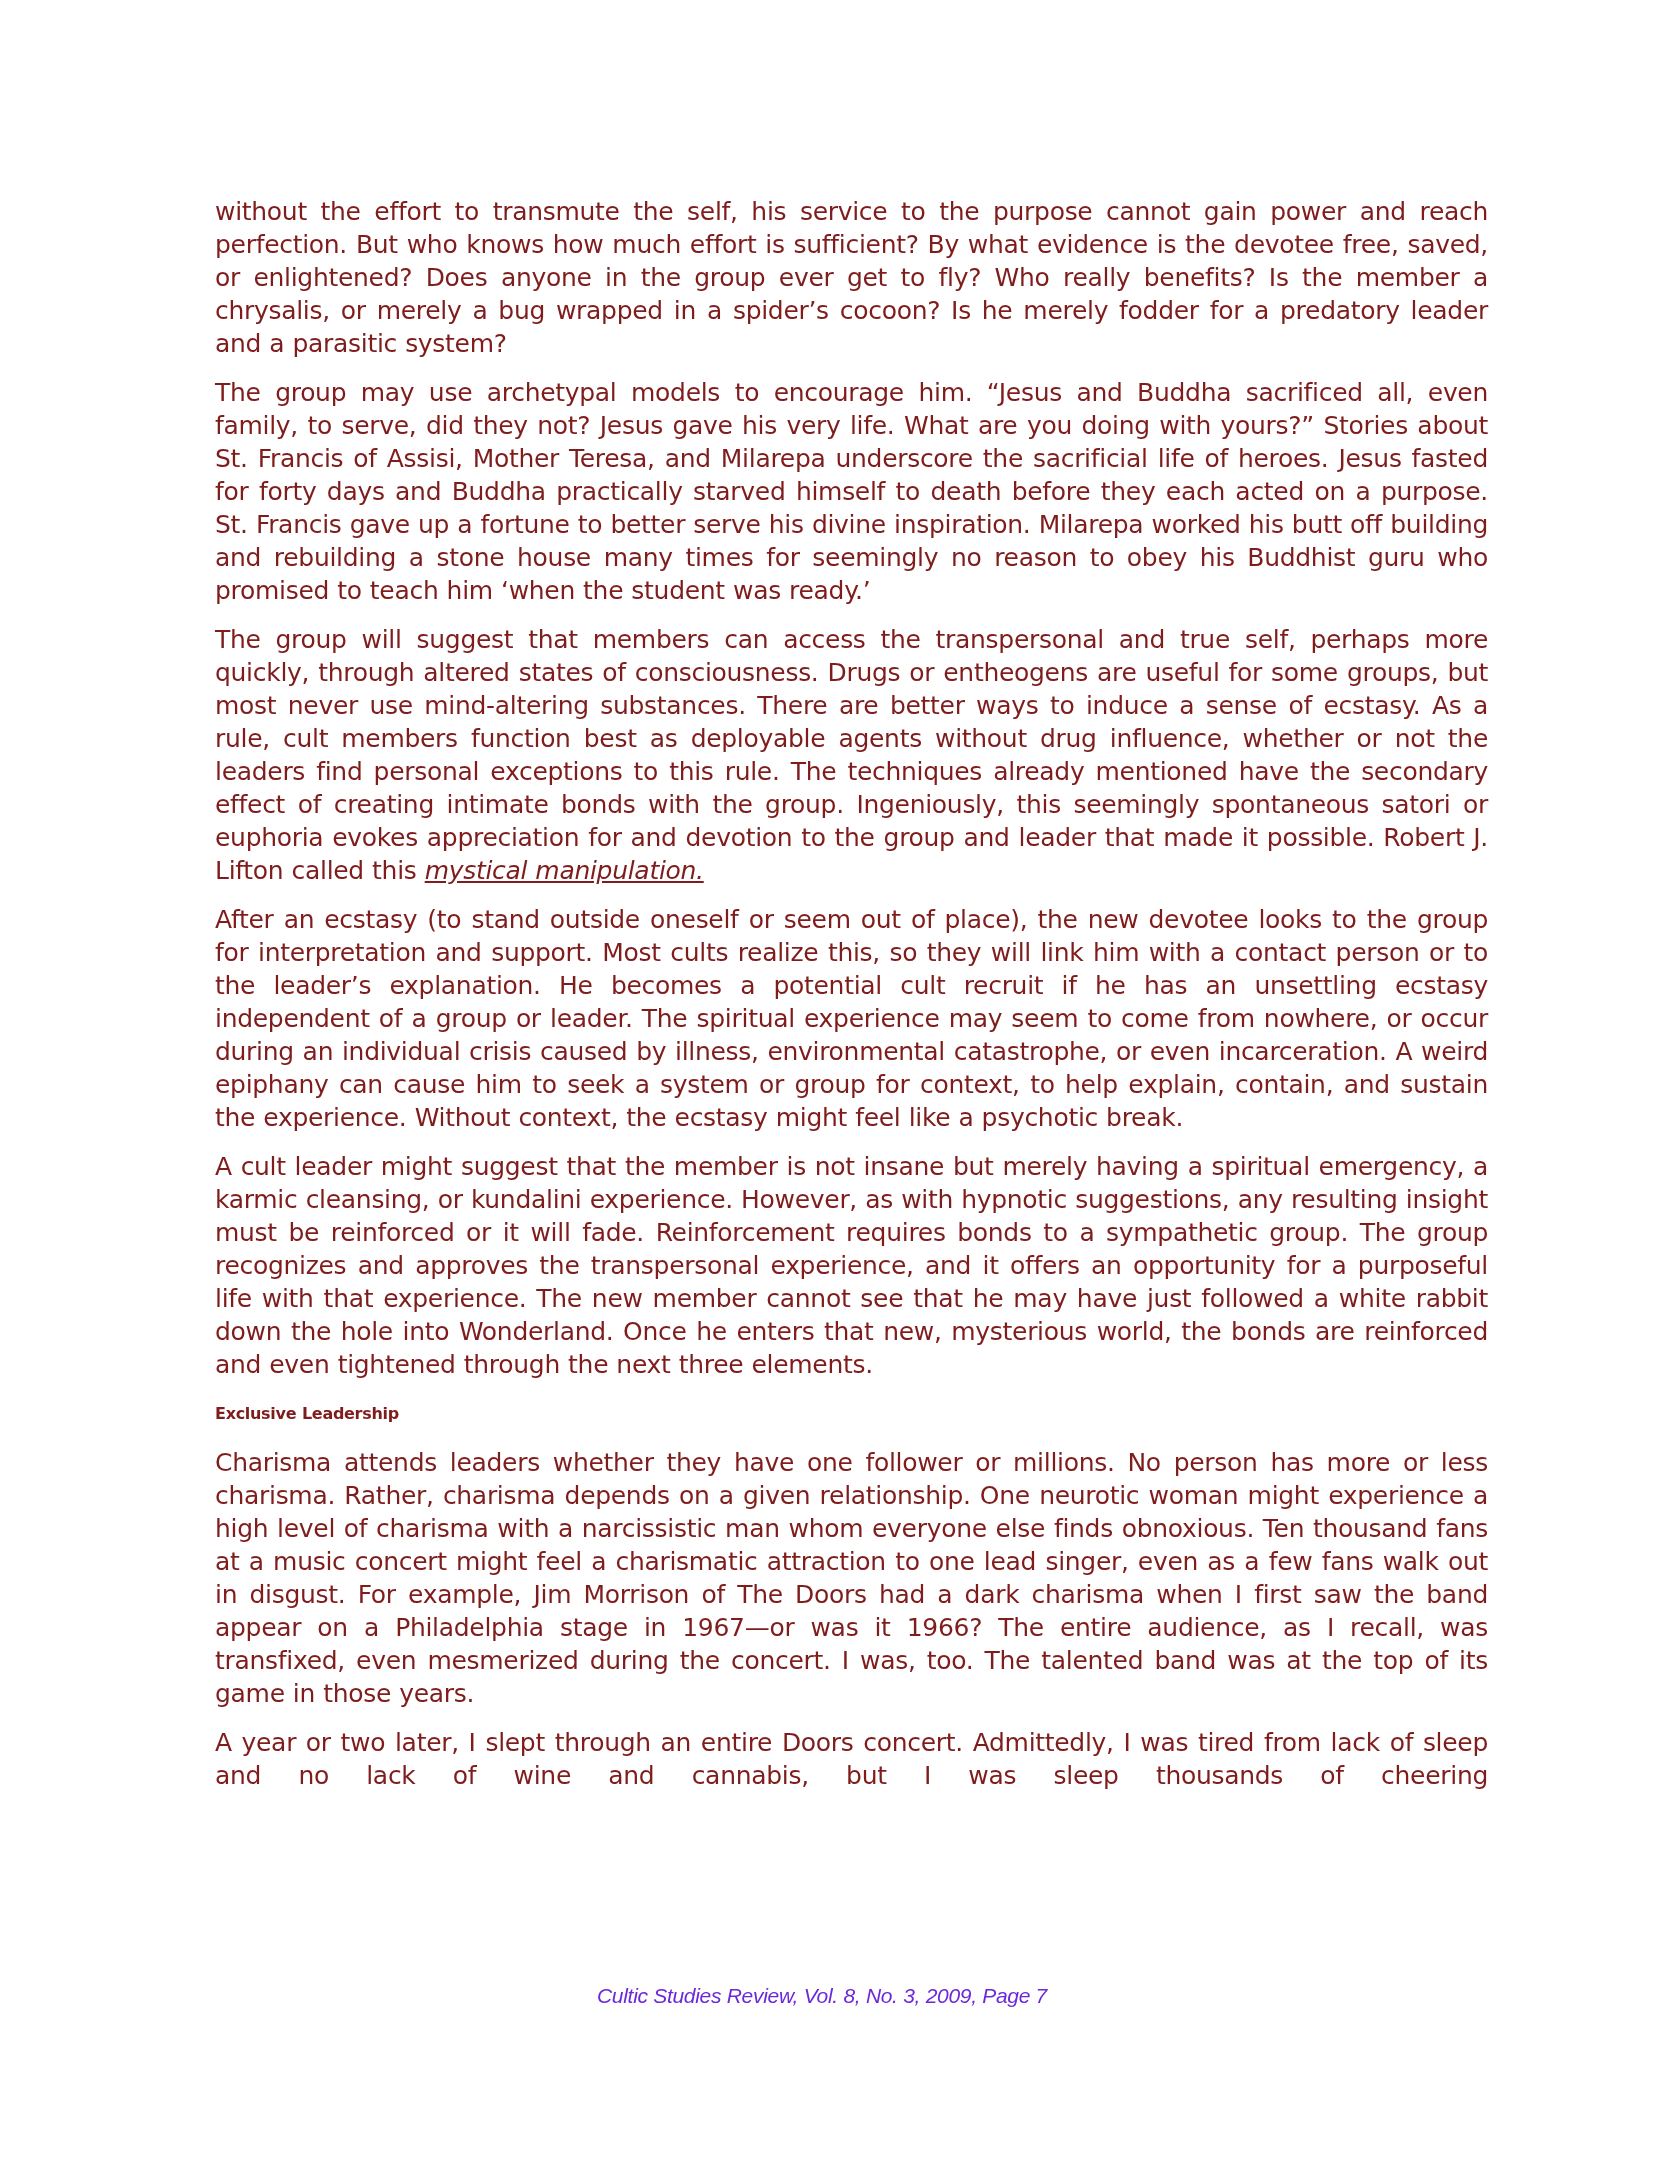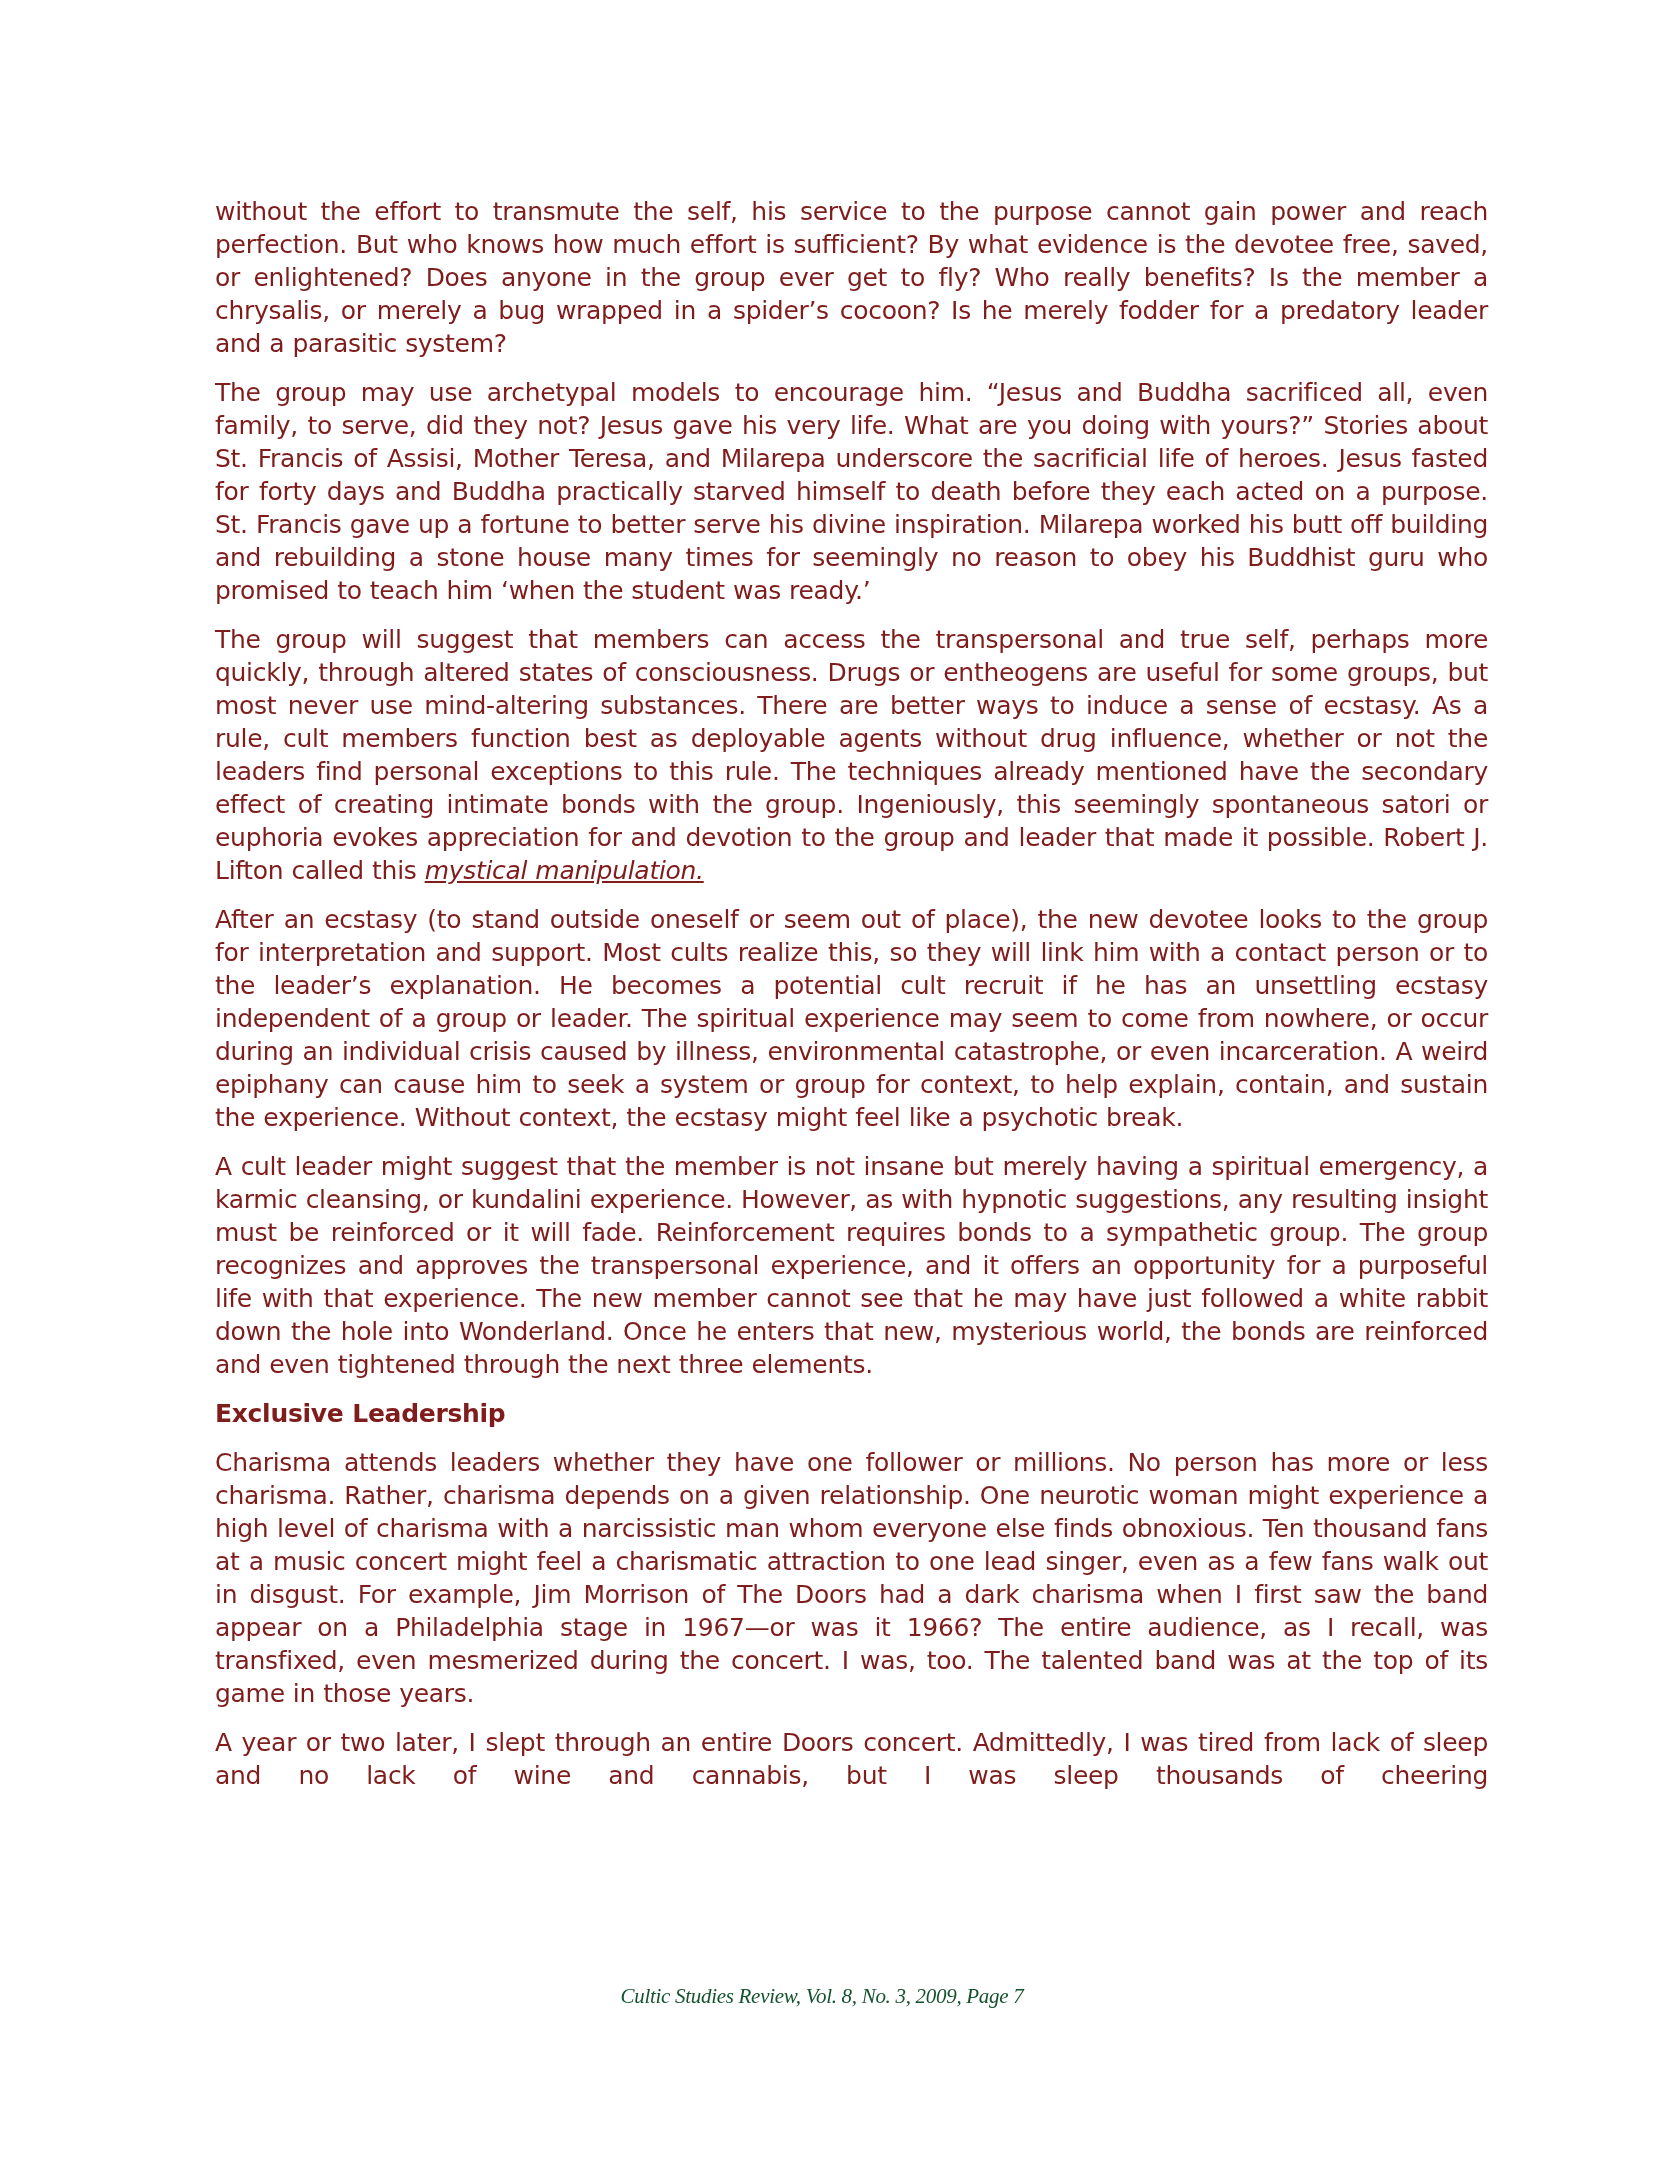--- a/index.html
+++ b/index.html
@@ -17,35 +17,35 @@
     word-spacing: 0.5px;
   }
   .page p {
     margin: 0 0 16px 0;
     text-align: justify;
   }
   .page p.last { text-align-last: justify; }
   .page h3 {
     font-family: "DejaVu Sans", sans-serif;
     font-weight: bold;
-    font-size: 25px;
+    font-size: 16px;
     line-height: 33px;
     margin: 0 0 16px 0;
   }
   .page em { font-style: italic; text-decoration: underline; }
   .footer {
     position: absolute;
     left: 0;
     width: 1644px;
     top: 1984px;
     text-align: center;
-    font-family: Liberation Serif, serif;
+    font-family: Liberation Sans, sans-serif;
     font-style: italic;
     font-size: 21px;
-    color: #14532d;
+    color: #6d28d9;
     letter-spacing: -0.3px;
   }
 </style>
 </head>
 <body>
 
 <div class="page">
   <p>without the effort to transmute the self, his service to the purpose cannot gain power and reach perfection. But who knows how much effort is sufficient? By what evidence is the devotee free, saved, or enlightened? Does anyone in the group ever get to fly? Who really benefits? Is the member a chrysalis, or merely a bug wrapped in a spider’s cocoon? Is he merely fodder for a predatory leader and a parasitic system?</p>
   <p>The group may use archetypal models to encourage him. “Jesus and Buddha sacrificed all, even family, to serve, did they not? Jesus gave his very life. What are you doing with yours?” Stories about St. Francis of Assisi, Mother Teresa, and Milarepa underscore the sacrificial life of heroes. Jesus fasted for forty days and Buddha practically starved himself to death before they each acted on a purpose. St. Francis gave up a fortune to better serve his divine inspiration. Milarepa worked his butt off building and rebuilding a stone house many times for seemingly no reason to obey his Buddhist guru who promised to teach him ‘when the student was ready.’</p>
   <p><span>The group will suggest that members can access the transpersonal and true self, perhaps more quickly, through altered states of consciousness. Drugs or entheogens are useful for some groups, but most never use mind-altering substances. There are better ways to induce a sense of ecstasy. As a rule, cult members function best as deployable agents without drug influence, whether or not the leaders find personal exceptions to this rule. The techniques already mentioned have the secondary effect of creating intimate bonds with the group. Ingeniously, this seemingly spontaneous satori or euphoria evokes appreciation for and devotion to the group and leader that made it possible. Robert J. Lifton called this </span><em>mystical manipulation.</em></p>

